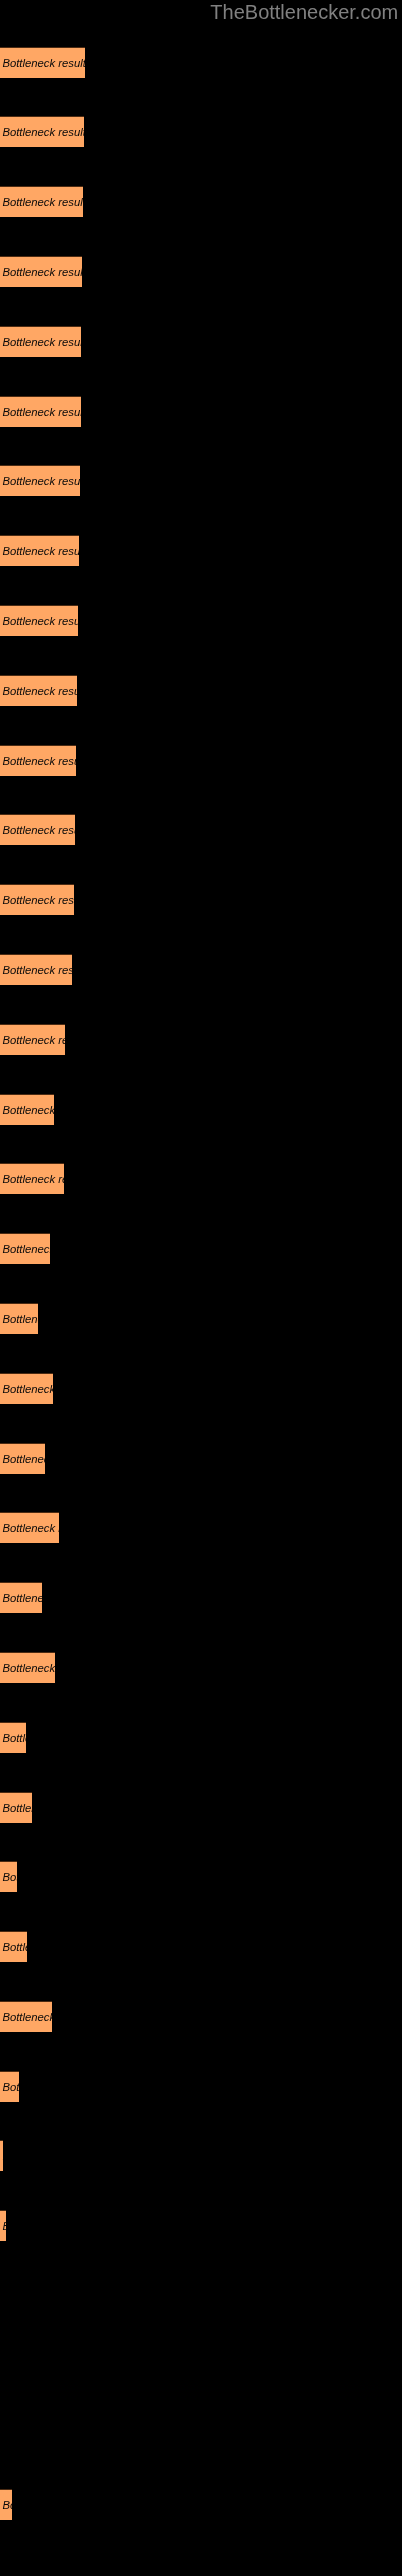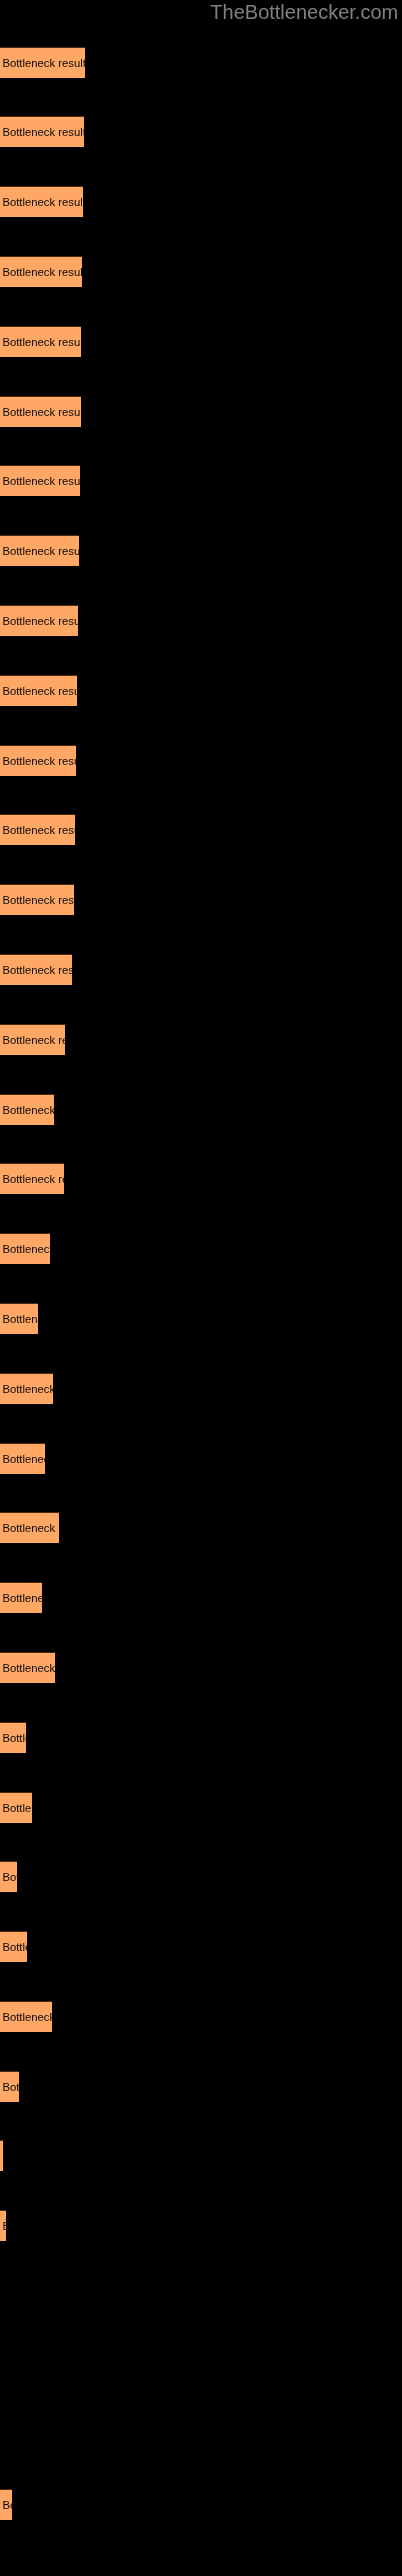--- a/index.html
+++ b/index.html
@@ -32,20 +32,21 @@
     letter-spacing: 0px;
     white-space: nowrap;
     user-select: none;
   }
   .bars-layer {
     position: absolute;
     left: 0;
     top: 0;
     width: 348px;
     height: 2576px;
+    font-style: italic;
   }
   .bar-row {
     position: absolute;
     left: 0;
     height: 31px;
   }
   .bar {
     position: absolute;
     left: 0;
     top: 0;

